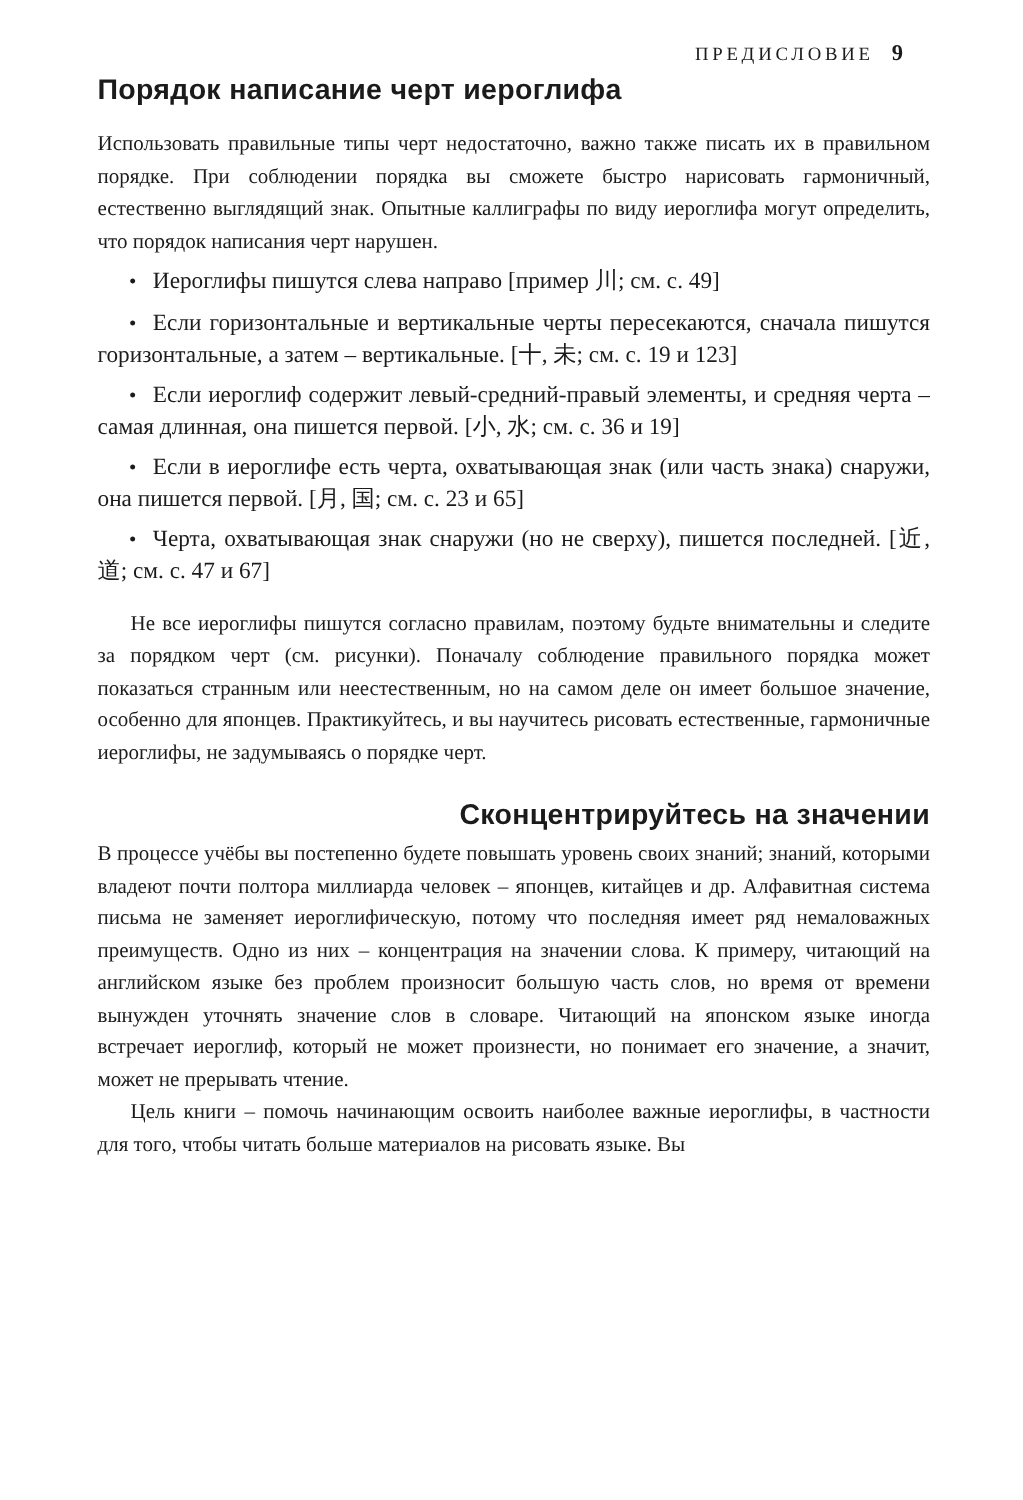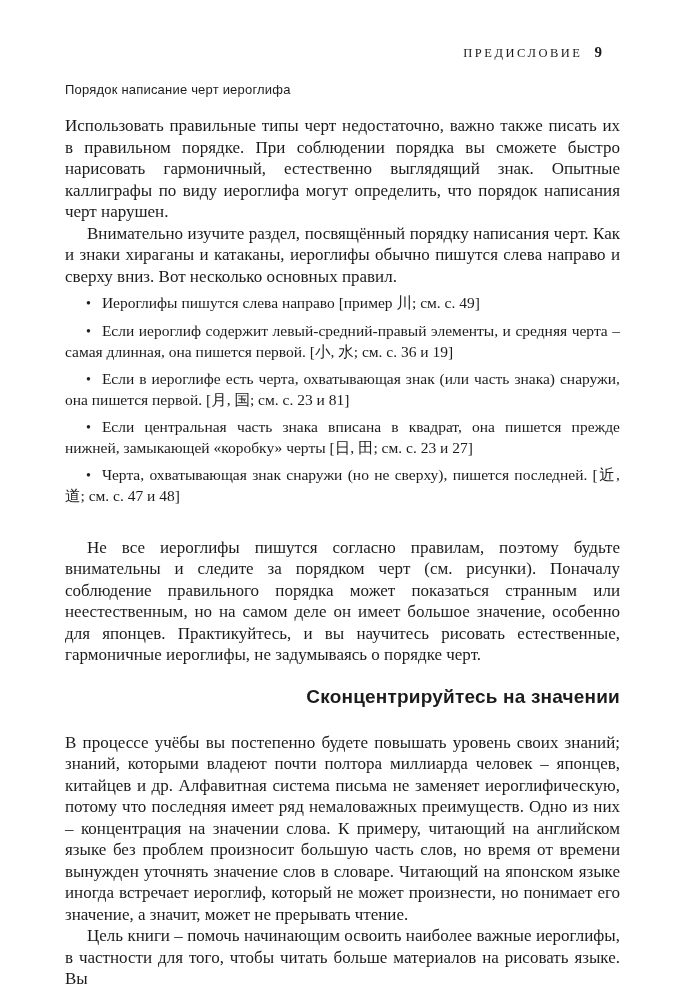--- a/index.html
+++ b/index.html
@@ -1,70 +1,69 @@
 <!DOCTYPE html>
 <html><head>
 <meta charset="utf-8">
 <style>
   html,body{margin:0;padding:0;background:#e8e8e8;}
   .page{
     width:682px;height:1000px;background:#ffffff;margin:0 auto;
-    box-sizing:border-box;padding:44px 62px 0 65px;
+    box-sizing:border-box;padding:28px 62px 0 65px;
     font-family:"Liberation Serif", serif;color:#1b1b1b;
     overflow:hidden;position:relative;
   }
   .runhead{
     text-align:right;font-size:12.5px;letter-spacing:2.5px;
     padding-right:18px;white-space:nowrap;
   }
   .runhead .num{
     font-weight:bold;font-size:15px;letter-spacing:0;margin-left:12px;
   }
   .h1{
-    font-family:"Liberation Sans", sans-serif;font-weight:normal;
-    font-size:13px;line-height:22px;margin-top:18px;letter-spacing:0.2px;
+    font-family:"Liberation Sans", sans-serif;font-weight:bold;
+    font-size:19px;line-height:22px;margin-top:5px;letter-spacing:0.2px;
   }
   .para{
-    font-size:17px;line-height:21.5px;text-align:justify;margin:0;
+    font-size:14px;line-height:21.5px;text-align:justify;margin:0;
   }
   .p-first{margin-top:14px;}
   .indent{text-indent:22px;}
   .bullets{margin-top:5px;}
   .bullet-item{
     font-size:15.5px;line-height:20.5px;text-align:justify;
     text-indent:21px;margin-top:6px;
   }
   .dot{display:inline;padding-right:11px;font-size:14px;}
-  .after-list{margin-top:30px;}
+  .after-list{margin-top:14px;}
   .h2{
     font-family:"Liberation Sans", sans-serif;font-weight:bold;
     font-size:19px;line-height:22px;margin-top:20px;letter-spacing:0.2px;text-align:right;
   }
-  .s2-first{margin-top:24px;font-family:Liberation Serif, serif;}
+  .s2-first{margin-top:4px;font-family:Liberation Serif, serif;}
 </style>
 </head>
 <body>
 
 <div class="page">
 
   <div class="runhead">
     <span>ПРЕДИСЛОВИЕ</span><span class="num">9</span>
   </div>
 
   <div class="h1">Порядок написание черт иероглифа</div>
 
   <p class="para p-first">Использовать правильные типы черт недостаточно, важно также писать их в правильном порядке. При соблюдении порядка вы сможете быстро нарисовать гармоничный, естественно выглядящий знак. Опытные каллиграфы по виду иероглифа могут определить, что порядок написания черт нарушен.</p>
-  <p class="para indent">Внимательно изучите раздел, посвящённый порядку написания черт. Как и знаки хираганы и катаканы, иероглифы обычно пишутся слева направо и сверху вниз. Вот несколько основных правил.</p>
 
   <div class="bullets">
     <div class="bullet-item"><span class="dot">•</span><span>Иероглифы пишутся слева направо [пример 川; см. с. 49]</span></div>
+    <div class="bullet-item"><span class="dot">•</span><span>Если горизонтальные и вертикальные черты пересекаются, сначала пишутся горизонтальные, а затем – вертикальные. [十, 未; см. с. 19 и 123]</span></div>
     <div class="bullet-item"><span class="dot">•</span><span>Если иероглиф содержит левый-средний-правый элементы, и средняя черта – самая длинная, она пишется первой. [小, 水; см. с. 36 и 19]</span></div>
-    <div class="bullet-item"><span class="dot">•</span><span>Если в иероглифе есть черта, охватывающая знак (или часть знака) снаружи, она пишется первой. [月, 国; см. с. 23 и 81]</span></div>
-    <div class="bullet-item"><span class="dot">•</span><span>Если центральная часть знака вписана в квадрат, она пишется прежде нижней, замыкающей «коробку» черты [日, 田; см. с. 23 и 27]</span></div>
-    <div class="bullet-item"><span class="dot">•</span><span>Черта, охватывающая знак снаружи (но не сверху), пишется последней. [近, 道; см. с. 47 и 48]</span></div>
+    <div class="bullet-item"><span class="dot">•</span><span>Если в иероглифе есть черта, охватывающая знак (или часть знака) снаружи, она пишется первой. [月, 国; см. с. 23 и 65]</span></div>
+    <div class="bullet-item"><span class="dot">•</span><span>Черта, охватывающая знак снаружи (но не сверху), пишется последней. [近, 道; см. с. 47 и 67]</span></div>
   </div>
 
   <p class="para indent after-list">Не все иероглифы пишутся согласно правилам, поэтому будьте внимательны и следите за порядком черт (см. рисунки). Поначалу соблюдение правильного порядка может показаться странным или неестественным, но на самом деле он имеет большое значение, особенно для японцев. Практикуйтесь, и вы научитесь рисовать естественные, гармоничные иероглифы, не задумываясь о порядке черт.</p>
 
   <div class="h2">Сконцентрируйтесь на значении</div>
 
   <p class="para s2-first">В процессе учёбы вы постепенно будете повышать уровень своих знаний; знаний, которыми владеют почти полтора миллиарда человек – японцев, китайцев и др. Алфавитная система письма не заменяет иероглифическую, потому что последняя имеет ряд немаловажных преимуществ. Одно из них – концентрация на значении слова. К примеру, читающий на английском языке без проблем произносит большую часть слов, но время от времени вынужден уточнять значение слов в словаре. Читающий на японском языке иногда встречает иероглиф, который не может произнести, но понимает его значение, а значит, может не прерывать чтение.</p>
   <p class="para indent">Цель книги – помочь начинающим освоить наиболее важные иероглифы, в частности для того, чтобы читать больше материалов на рисовать языке. Вы</p>
 
 </div>

